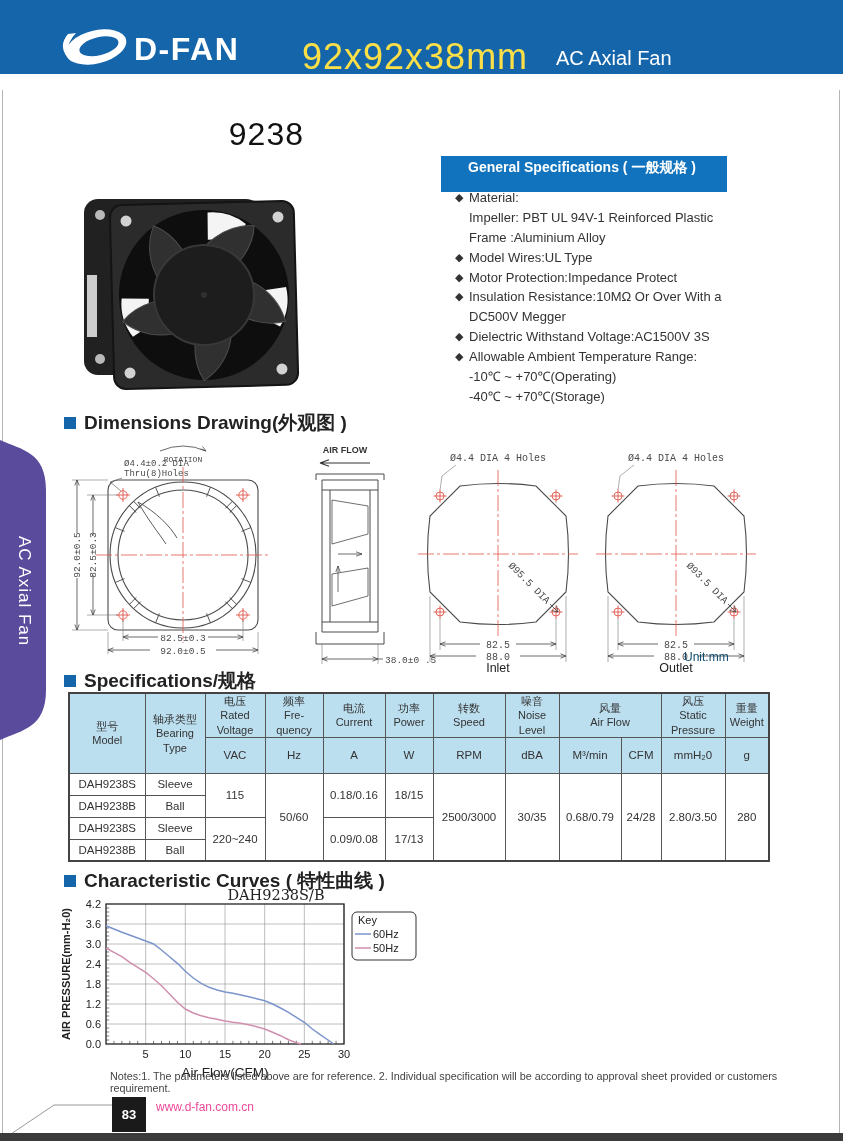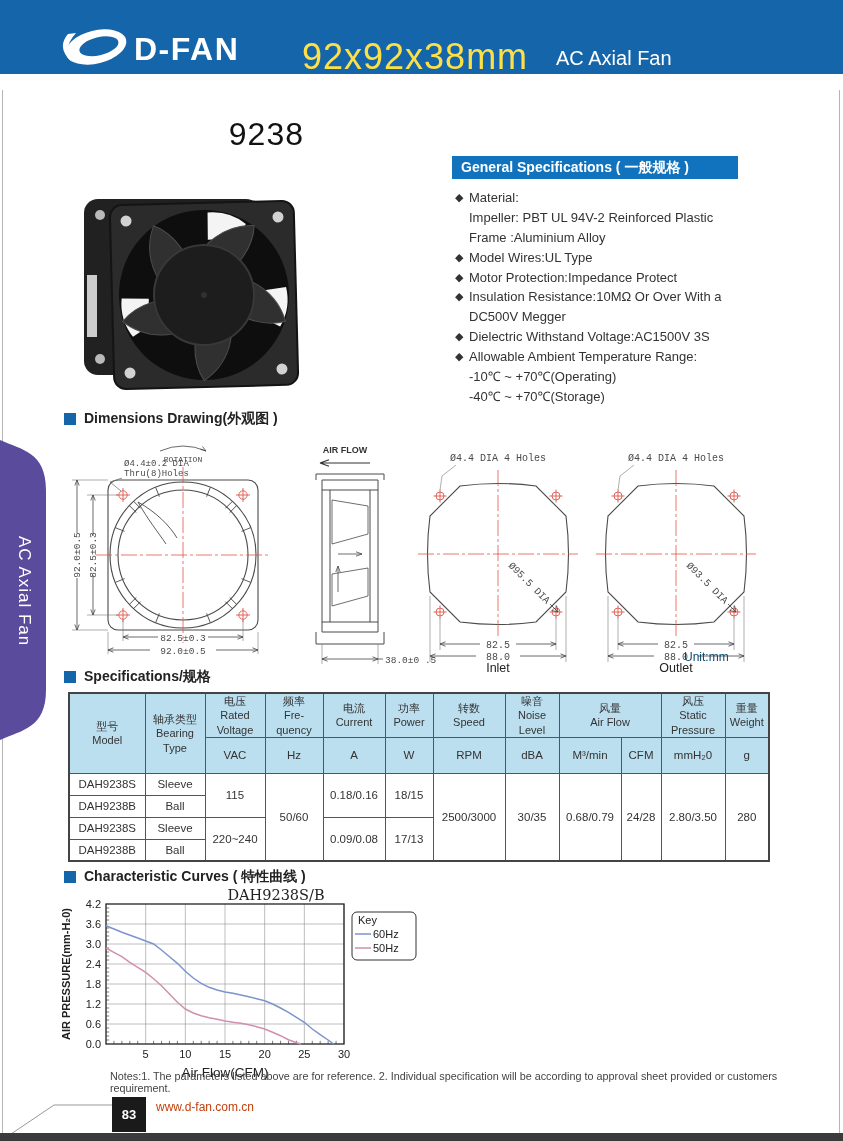--- a/index.html
+++ b/index.html
@@ -17,48 +17,48 @@
 
   
   .side-label{left:8px;top:472px;height:238px;width:32px;display:flex;align-items:center;justify-content:center;
     writing-mode:vertical-rl;color:#fff;font-size:17px;letter-spacing:1px}
 
   
   .model-title{left:128px;top:116px;width:176px;text-align:right;font-family:Liberation Sans, sans-serif;
     font-size:32px;color:#111;letter-spacing:1px}
 
   
-  .gs-bar{left:452px;top:156px;width:286px;height:23px;background:var(--section_bar_blue,#1173bd);
-    color:#fff;font-size:14px;font-weight:bold;line-height:23px;padding-left:9px}
+  .gs-bar{left:441px;top:156px;width:286px;height:36px;background:var(--section_bar_blue,#1173bd);
+    color:#fff;font-size:14px;font-weight:bold;line-height:23px;padding-left:27px}
   .gs-list{left:455px;top:188px;width:372px}
   .gs-line{display:flex;align-items:center;height:19.8px;font-size:13px;color:#333}
   .gs-line .blt{width:14px;font-size:11px;color:#333;flex:0 0 14px}
   .gs-line.cont .blt{visibility:hidden}
 
   
-  .sec-title{display:flex;align-items:center;gap:8px;font-size:14px;font-weight:bold;color:#222}
+  .sec-title{display:flex;align-items:center;gap:8px;font-size:19px;font-weight:bold;color:#222}
   .sec-title .sq{width:12px;height:12px;background:var(--bullet_blue,#1565ab);flex:0 0 12px}
 
   
   .cad{font-family:"Liberation Mono",monospace;fill:#4a4a4a}
   .cap{font-family:"Liberation Sans",sans-serif;fill:#222}
   .unit-label{left:684px;top:650px;font-size:12px;color:#0c4a6e}
 
   
   .spec-table{border-collapse:collapse;table-layout:fixed;width:700px;border:2px solid #444}
   .spec-table th,.spec-table td{border:1px solid var(--table_border,#555);text-align:center;vertical-align:middle;color:#333;font-weight:normal}
   .spec-table th{background:var(--table_header_bg,#bcdff0);font-size:11px;line-height:1.3;white-space:pre-line;height:44px}
   .spec-table tr.unit-row th{height:36px;font-size:11.5px}
   .spec-table td{font-size:11.5px;height:22px}
 
   
   .notes{left:110px;top:1070px;width:710px;font-size:10.8px;color:#444}
   .page-badge{left:112px;top:1097px;width:34px;height:35px;background:#1a1a1a;color:#fff;font-size:13px;font-weight:bold;
     display:flex;align-items:center;justify-content:center}
-  .site{left:156px;top:1100px;font-size:12px;color:#c2410c}
+  .site{left:156px;top:1100px;font-size:12px;color:#ec4899}
   .bottom-bar{left:0;top:1133px;width:843px;height:8px;background:var(--footer_bar,#3b3b3b)}
 </style>
 </head>
 <body>
 
 <div class="page">
 
   <div class="abs header">
     <svg class="abs" style="left:60px;top:20px" width="230" height="52" viewBox="0 0 230 52">
       <g transform="rotate(-14 36 27)">
@@ -116,21 +116,21 @@
   </svg>
 
   <div class="abs gs-bar">General Specifications ( 一般规格 )</div>
   <div class="abs gs-list">
     <div class="gs-line">
         <span class="blt">◆</span>
         <span>Material:</span>
       </div>
     <div class="gs-line cont">
         <span class="blt">◆</span>
-        <span>Impeller: PBT UL 94V-2 Reinforced Plastic</span>
+        <span>Impeller: PBT UL 94V-1 Reinforced Plastic</span>
       </div>
     <div class="gs-line cont">
         <span class="blt">◆</span>
         <span>Frame :Aluminium Alloy</span>
       </div>
     <div class="gs-line">
         <span class="blt">◆</span>
         <span>Model Wires:UL Type</span>
       </div>
     <div class="gs-line">

